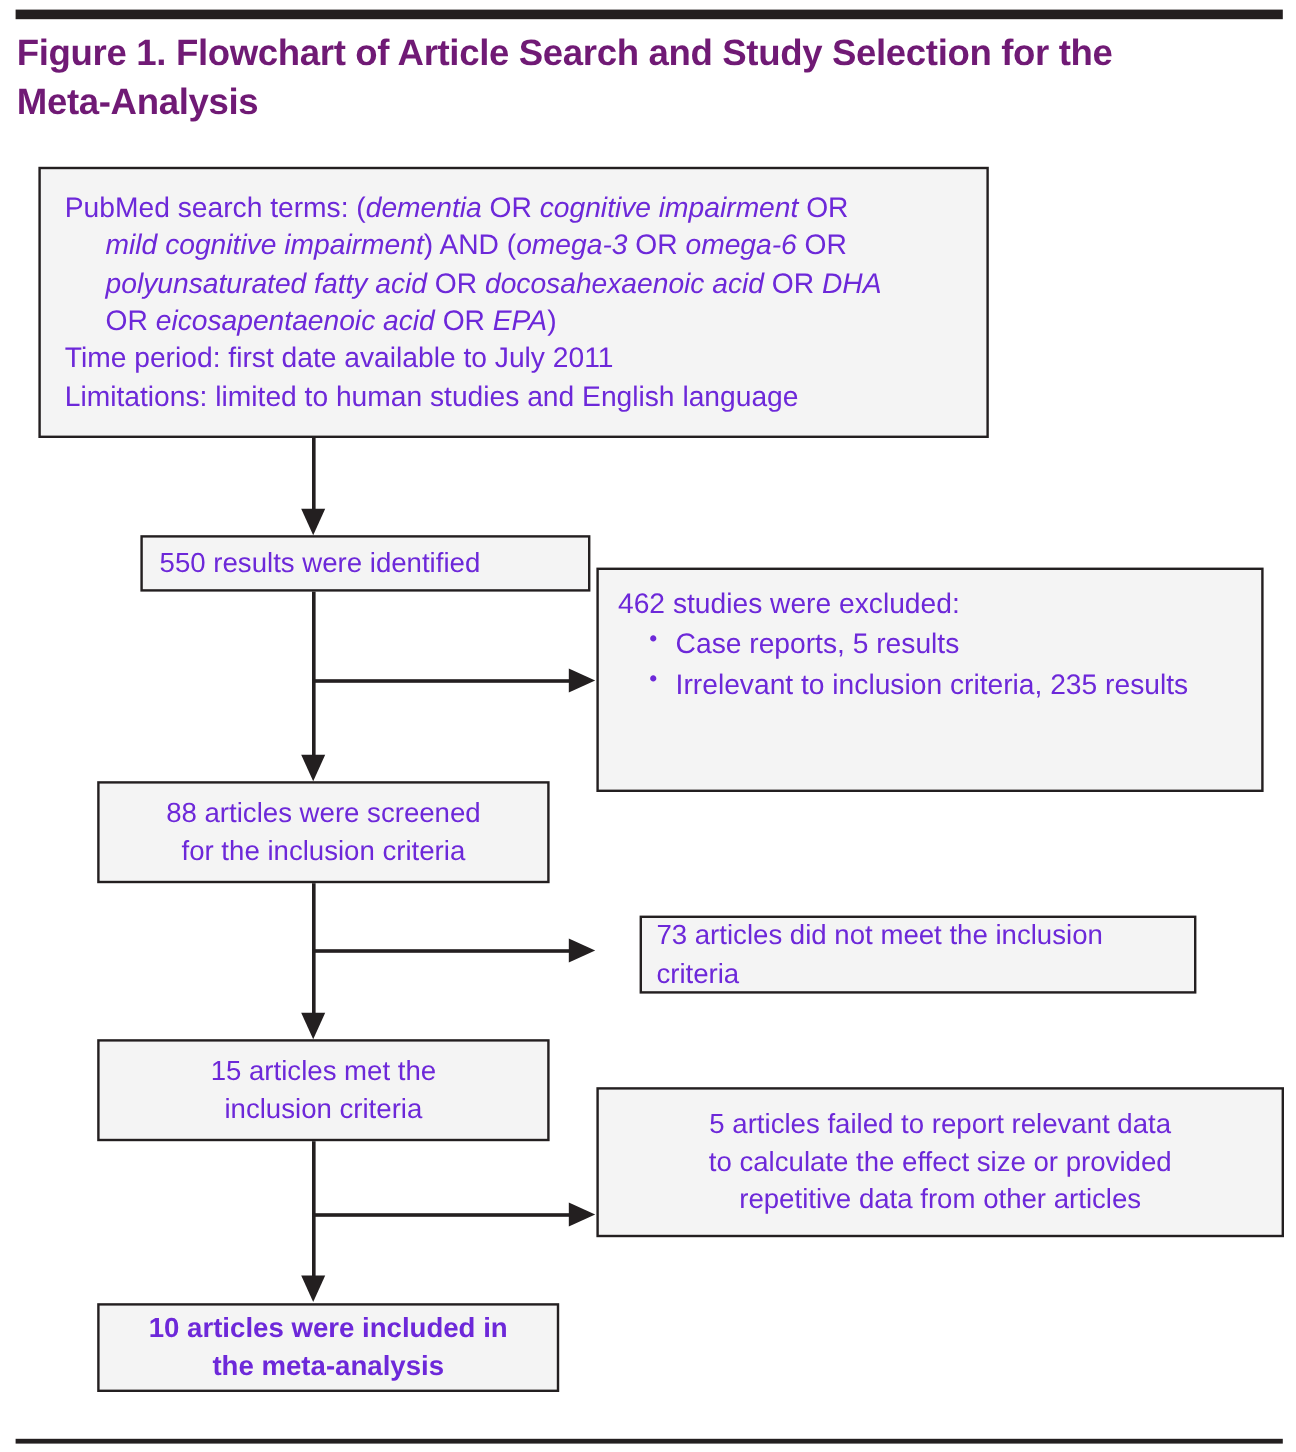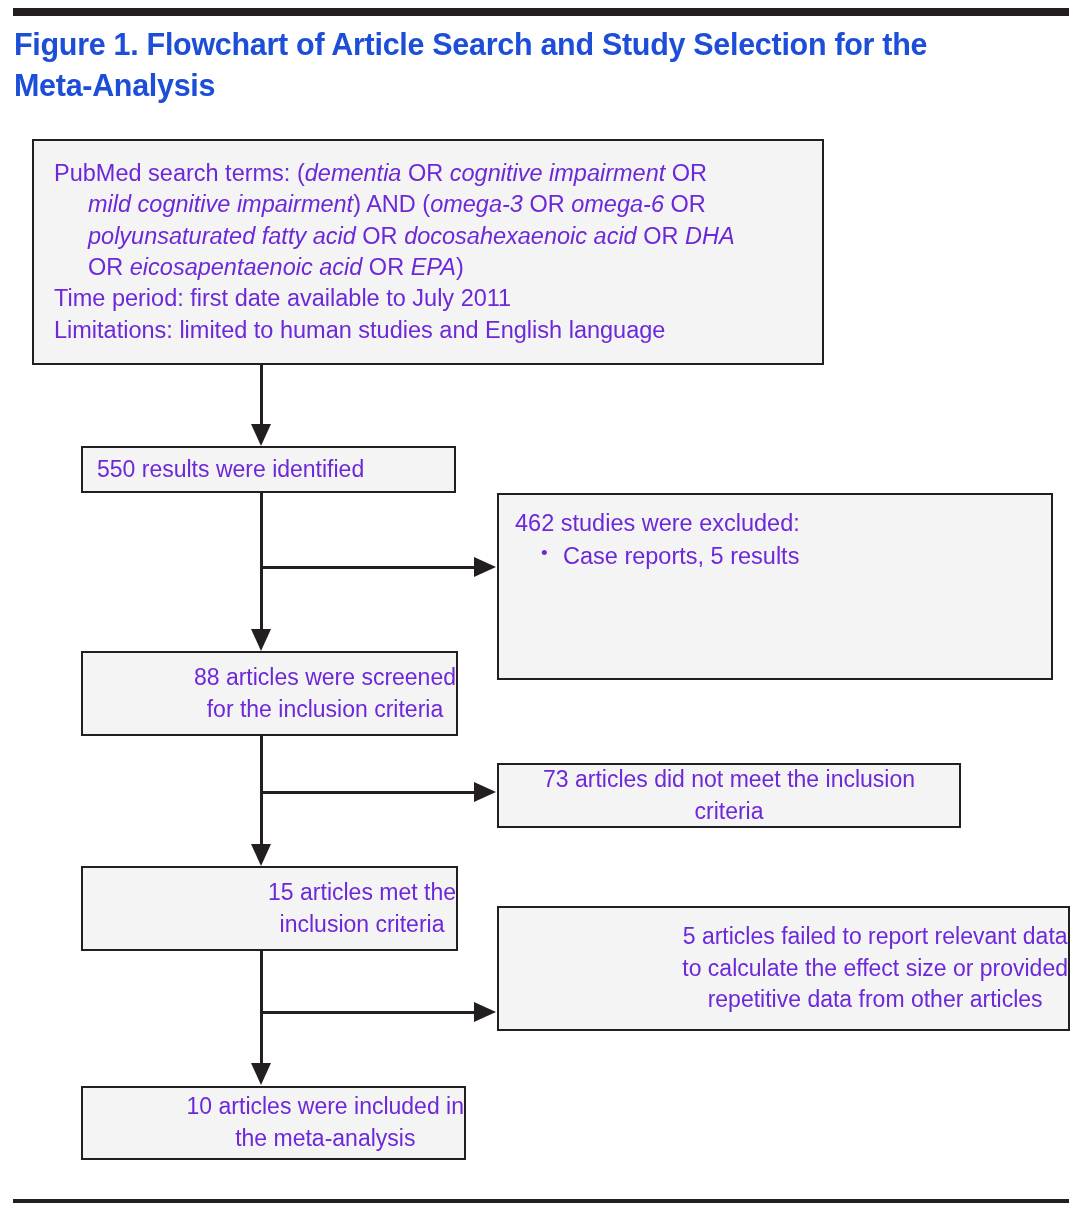--- a/index.html
+++ b/index.html
@@ -37,44 +37,45 @@
   
   .fig-title {
     position: absolute;
     left: 14px;
     top: 24px;
     width: 1000px;
     font-size: 30.5px;
     font-weight: bold;
     line-height: 1.33;
     letter-spacing: -0.3px;
-    color: #1d4ed8;
+    color: #701a75;
   }
 
   
   .fbox {
     position: absolute;
     background: #f4f4f4;
     border: 2.5px solid #231f20;
     box-sizing: border-box;
     font-size: 23px;
     line-height: 1.38;
     color: #6d28d9;
   }
   .fbox.center {
     display: flex;
     align-items: center;
-    justify-content: flex-end;
+    justify-content: center;
     text-align: center;
   }
   .fbox.leftal {
     display: flex;
     align-items: center;
     justify-content: flex-start;
-    text-align: center;
+    text-align: left;
+    margin-left: 36px;
   }
 
   
   #box-search {
     left: 32px;
     top: 139px;
     width: 792px;
     height: 226px;
     padding: 17px 20px 14px 20px;
     font-size: 23.5px;
@@ -87,24 +88,24 @@
     padding-left: 34px;
   }
   #box-search i {
     font-style: italic;
   }
 
   
   #box-550   { left: 81px;  top: 446px;  width: 375px; height: 47px;  padding: 0 14px; }
   #box-88    { left: 81px;  top: 651px;  width: 377px; height: 85px;  }
   #box-15    { left: 81px;  top: 866px;  width: 377px; height: 85px;  }
-  #box-10    { left: 81px;  top: 1086px; width: 385px; height: 74px;  }
-
-  
-  #box-462   { left: 497px; top: 473px;  width: 556px; height: 187px; padding: 12px 14px 10px 16px; margin-top: 20px; }
+  #box-10    { left: 81px;  top: 1086px; width: 385px; height: 74px; font-weight: bold;  }
+
+  
+  #box-462   { left: 497px; top: 473px;  width: 556px; height: 187px; padding: 12px 14px 10px 16px; }
   #box-73    { left: 497px; top: 763px;  width: 464px; height: 65px;  padding: 0 12px; }
   #box-5     { left: 497px; top: 906px;  width: 573px; height: 125px; }
 
   #box-462 .hdr { font-size: 23.5px; margin-bottom: 1px; }
   #box-462 ul {
     margin: 0;
     padding: 0 0 0 26px;
     list-style: none;
   }
   #box-462 li {
@@ -176,20 +177,21 @@
 
 <div class="vline" style="left:260px; top:493px; height:137px;"></div>
 <div class="arrow-down" style="left:251px; top:629px;"></div>
 <div class="hline" style="left:260px; top:566px; width:215px;"></div>
 <div class="arrow-right" style="left:474px; top:557px;"></div>
 
 <div class="fbox" id="box-462">
   <div class="hdr">462 studies were excluded:</div>
   <ul>
     <li>Case reports, 5 results</li>
+    <li>Irrelevant to inclusion criteria, 235 results</li>
   </ul>
 </div>
 
 <div class="fbox center" id="box-88">
   <div>
     <div>88 articles were screened</div>
     <div>for the inclusion criteria</div>
   </div>
 </div>
 

